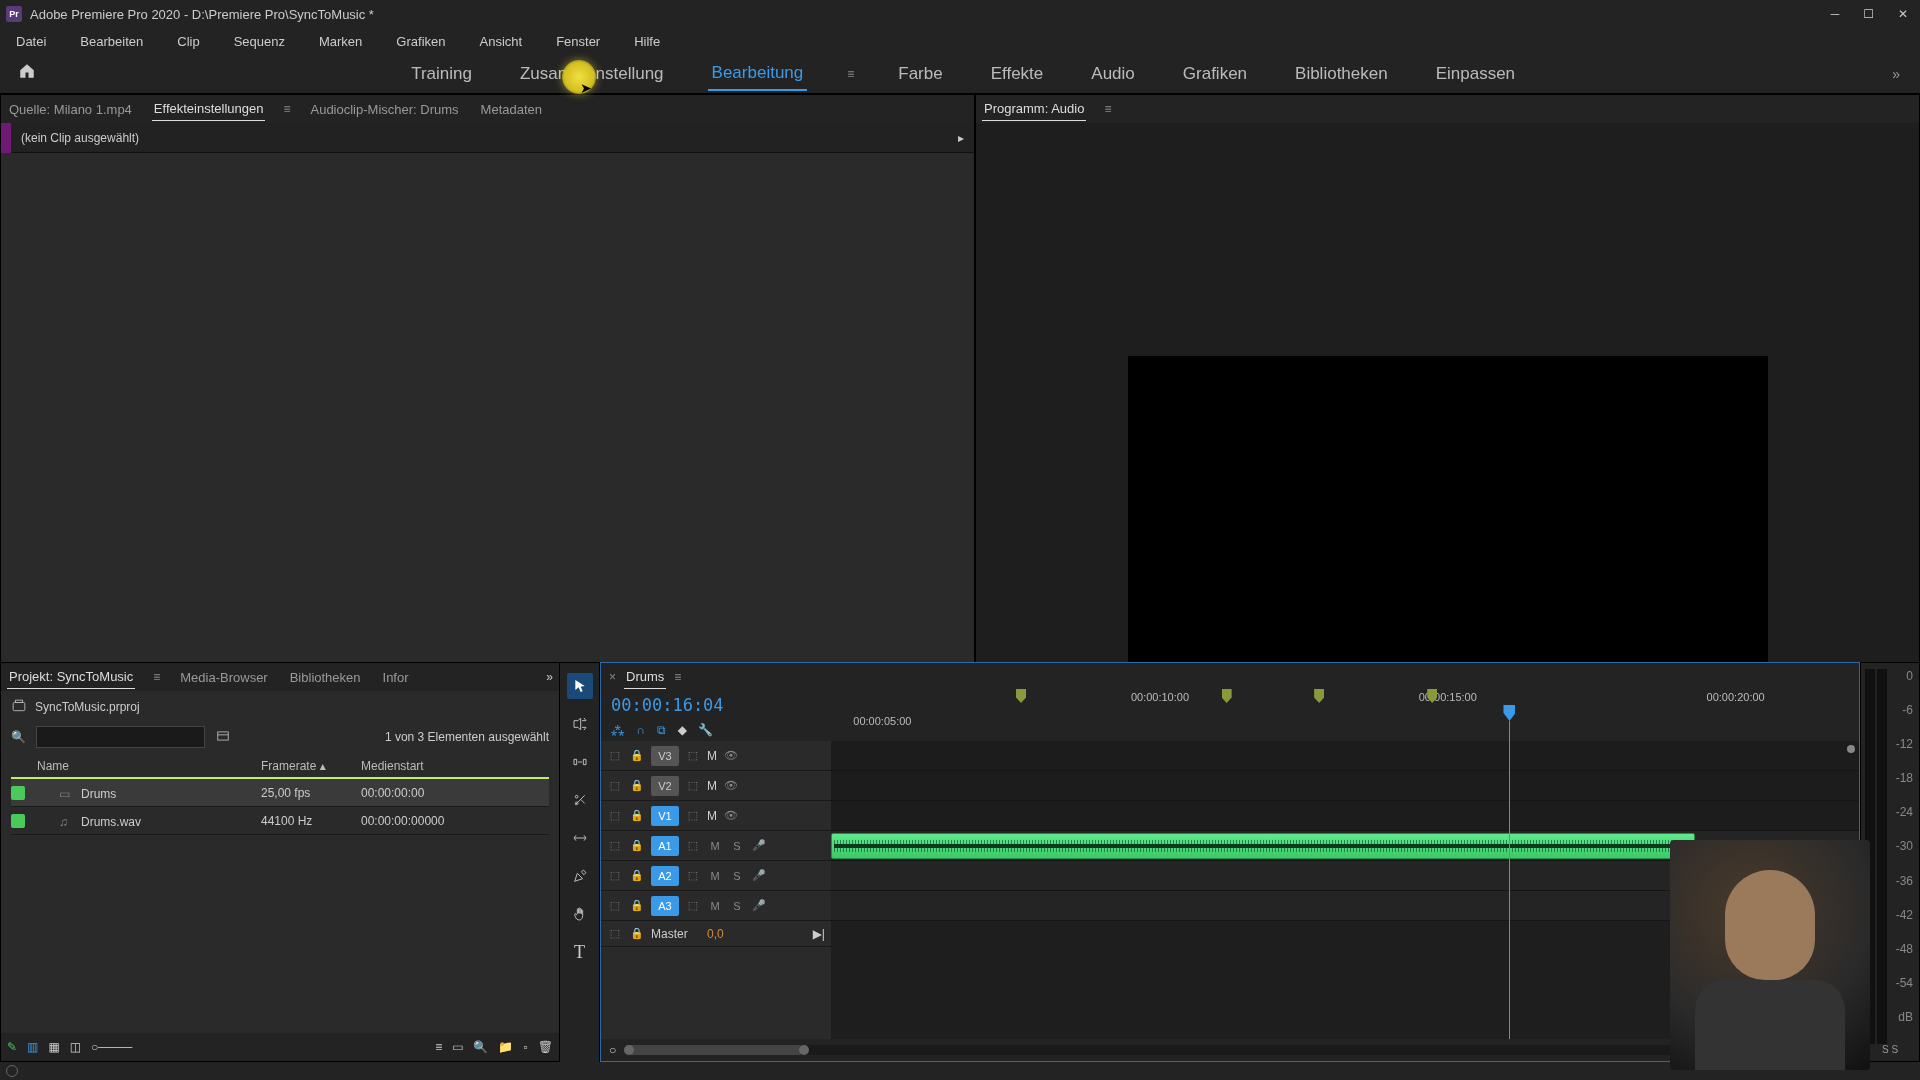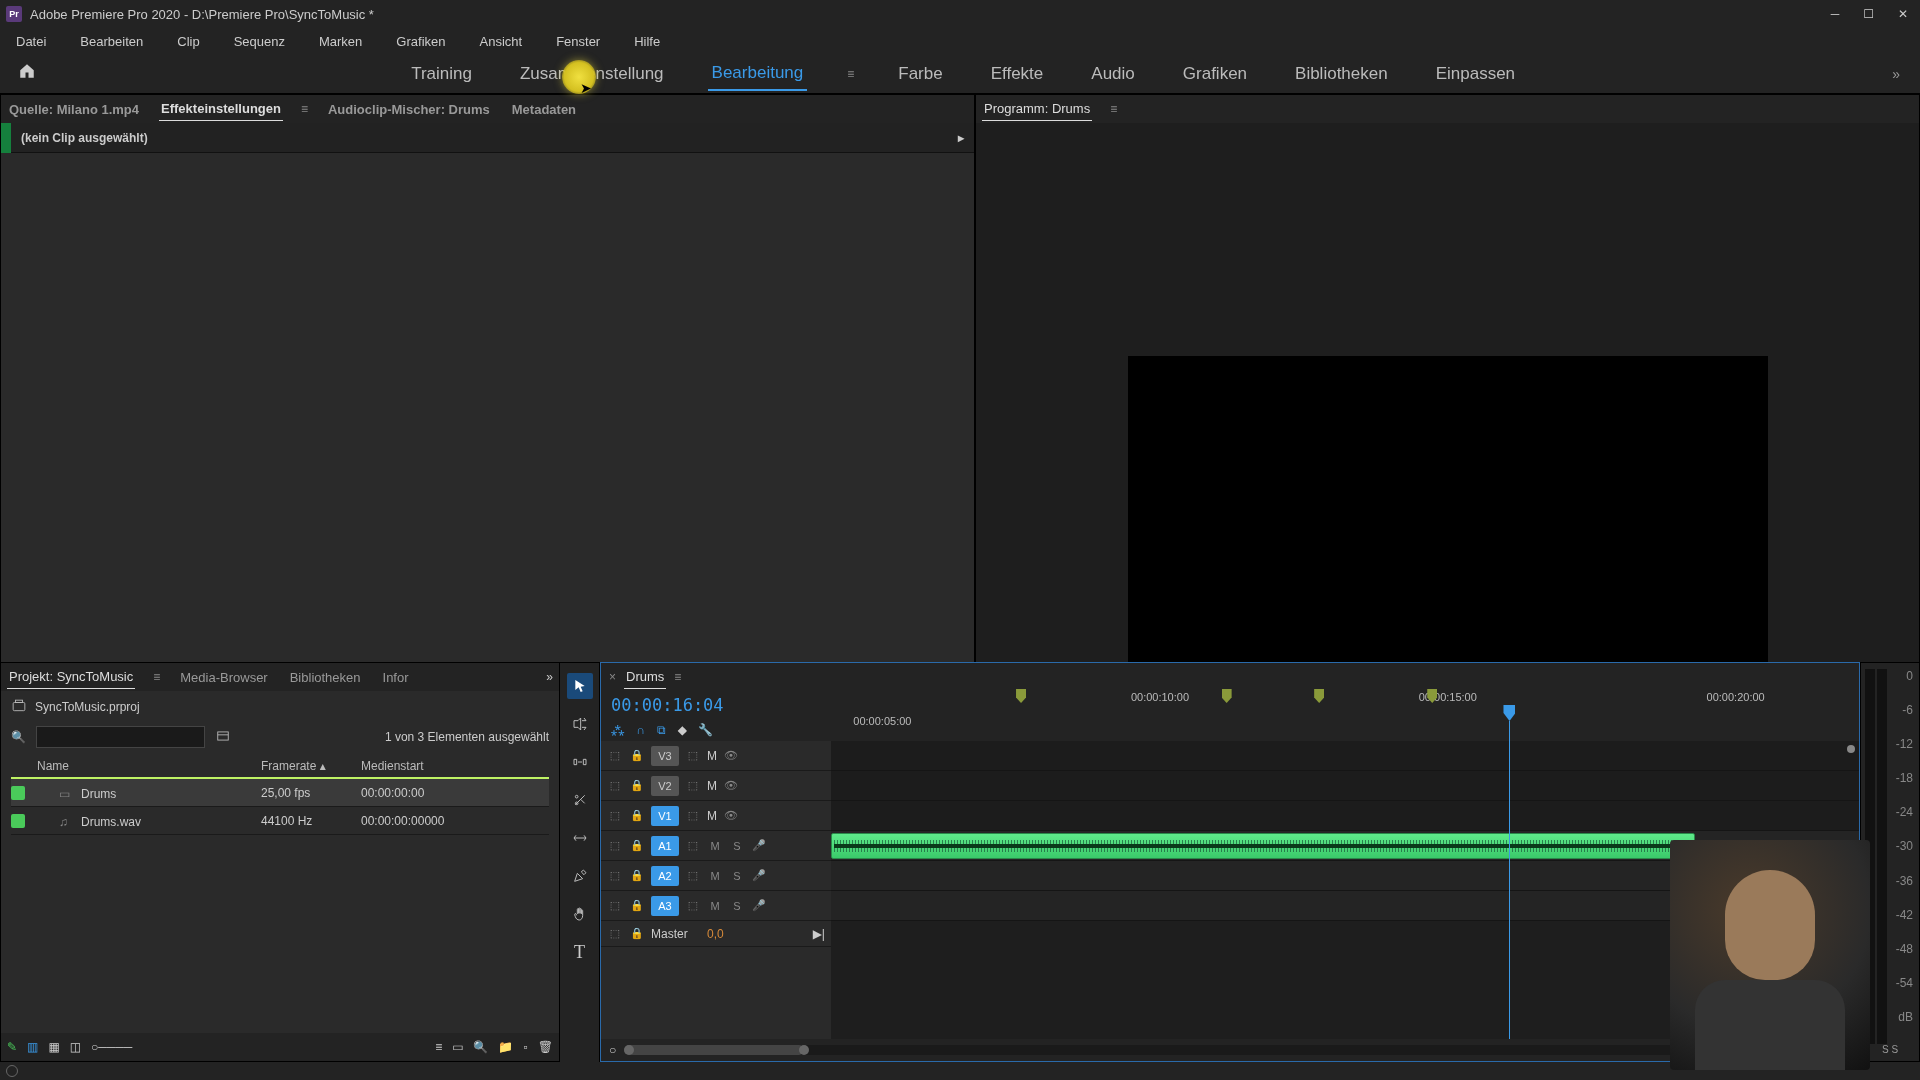--- a/index.html
+++ b/index.html
@@ -32,21 +32,21 @@
 .left-col { width: 975px; display: flex; flex-direction: column; }
 .right-col { flex: 1; display: flex; flex-direction: column; }
 
 
 .panel { background: #232323; border: 1px solid #000;}
 .panel-tabs { height: 28px; display: flex; align-items: center; padding: 0 6px; gap: 18px; background:#232323;}
 .panel-tab { font-size: 13px; color: #999; padding:4px 2px;}
 .panel-tab.active { color: #ddd; border-bottom: 1px solid #ddd; }
 
 
-.effect-panel { flex: 1; min-height: 0; background:#15803d;font-weight:bold;}
+.effect-panel { flex: 1; min-height: 0; background:#701a75;}
 .effect-header { height:30px; display:flex; align-items:center; padding:0 10px; border-bottom:1px solid #111; justify-content:space-between; background:#222;margin-left:10px;}
 .effect-body { background: #2a2a2a; height:calc(100% - 30px - 24px); }
 .effect-footer {height:24px; display:flex; align-items:center; padding:0 10px; justify-content:space-between; background:#232323;}
 
 
 .program-panel { flex:1; display:flex; flex-direction:column; background:#1e1e1e;}
 .viewport { flex:1; background:#1e1e1e; display:flex; align-items:center; justify-content:center;}
 .viewport-inner { width:640px; height:360px; background:#000;}
 .program-controls { padding:6px 12px; }
 .pc-row1 { display:flex; align-items:center; gap:10px; height:26px;}
@@ -209,21 +209,21 @@
               </svg></span>
         </div>
       </div>
     </div>
 
   </div>
 
   <div class="right-col">
     <div class="panel program-panel">
       <div class="panel-tabs">
-        <span class="panel-tab active">Programm: Drums</span>
+        <span class="panel-tab active">Programm: Audio</span>
         <span class="hamburger">≡</span>
       </div>
       <div class="viewport">
         <div class="viewport-inner"></div>
       </div>
       <div class="program-controls">
         <div class="pc-row1">
           <span class="tc-blue">00:00:16:04</span>
           <span class="zoom-sel">
             <span>Einpassen</span>

